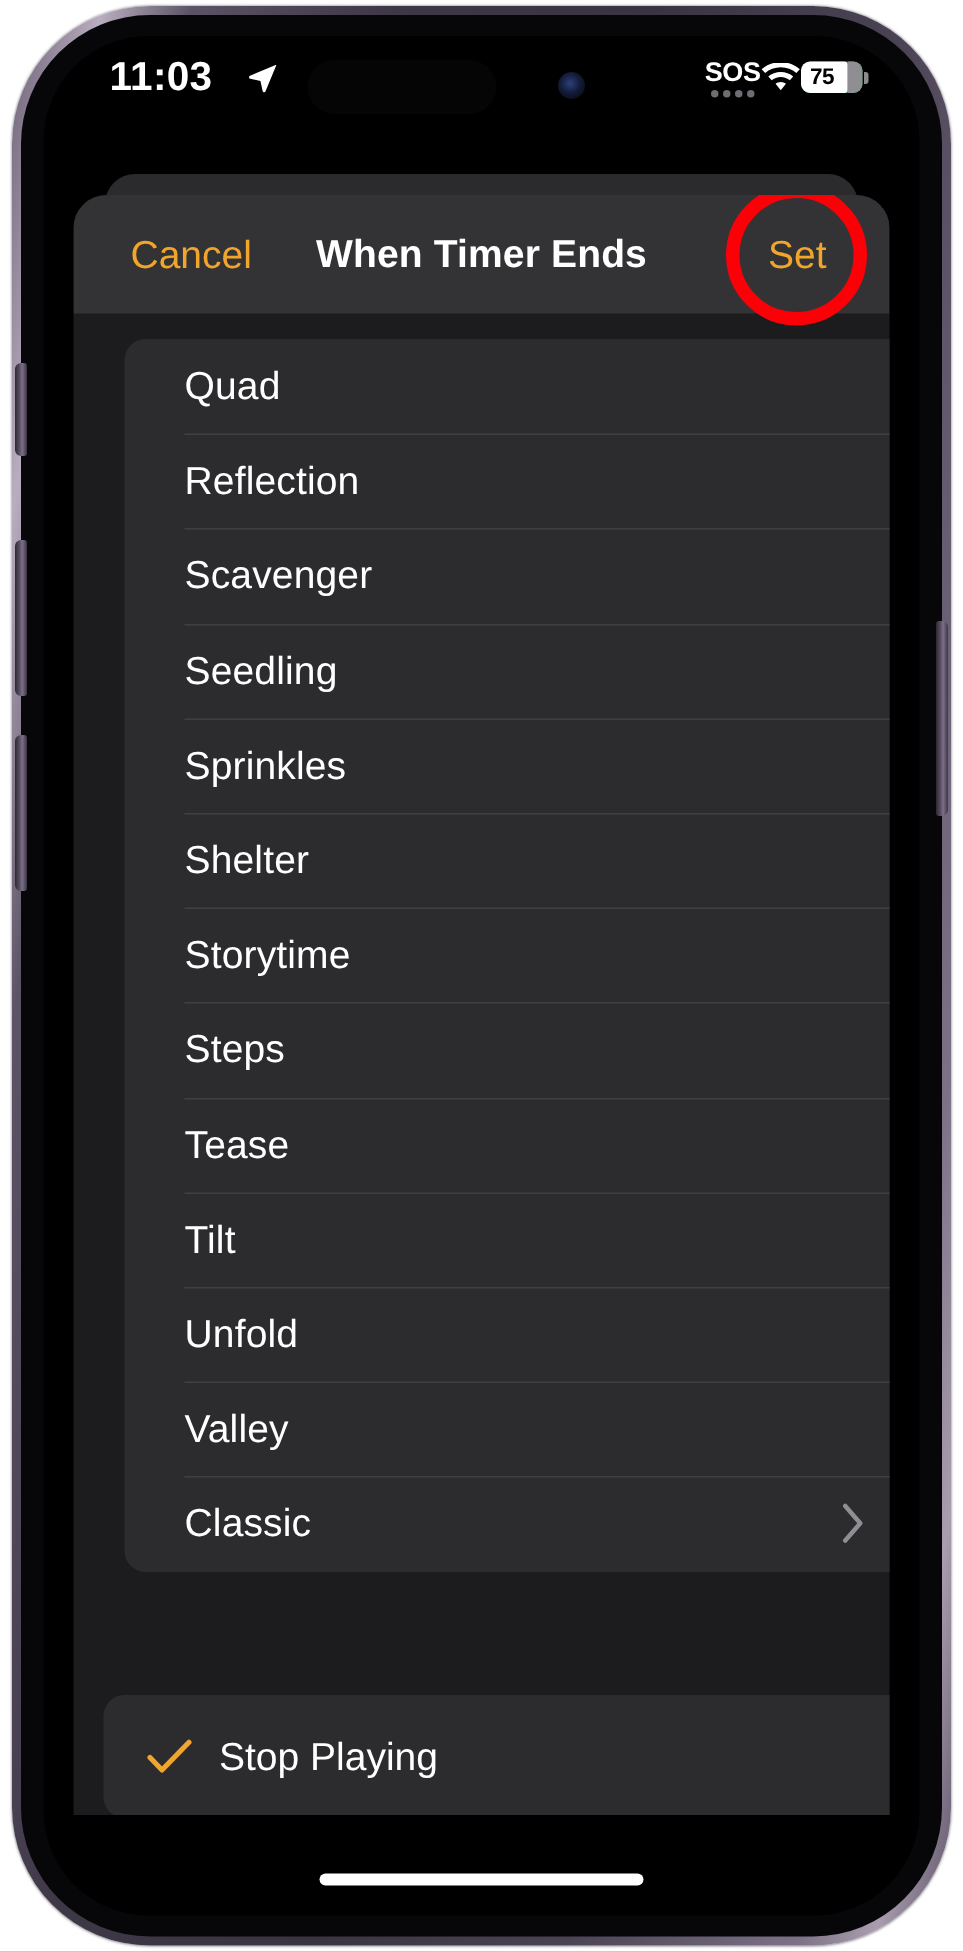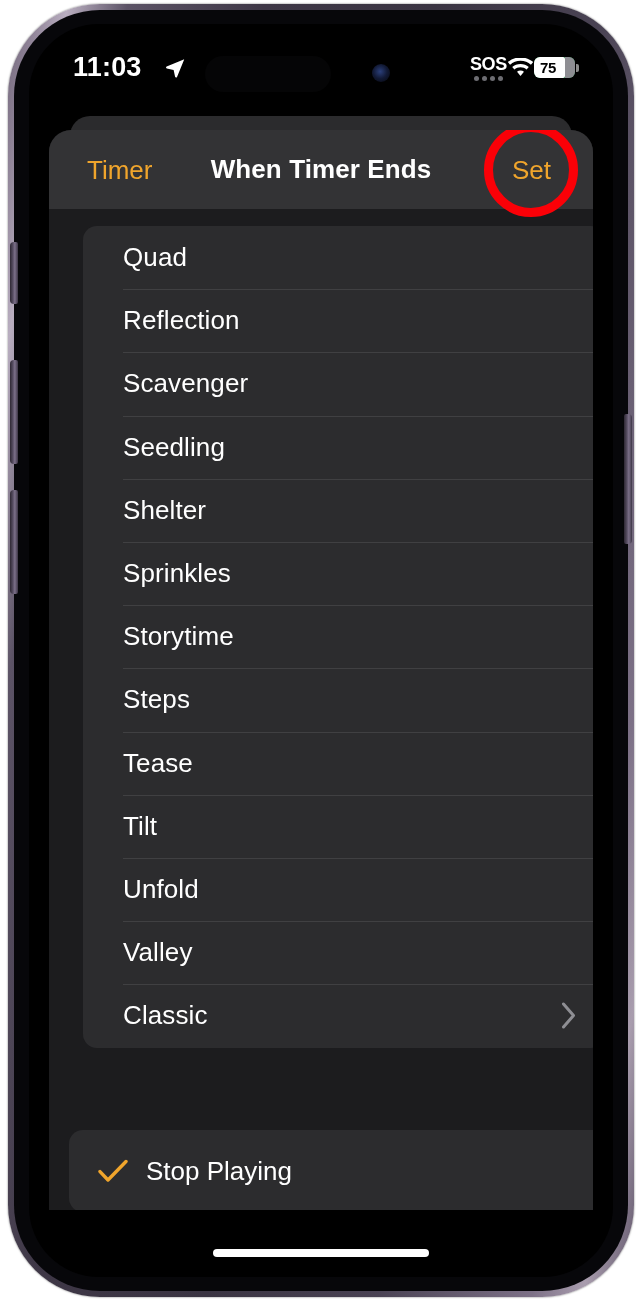--- a/index.html
+++ b/index.html
@@ -43,21 +43,21 @@
     background:linear-gradient(90deg,#2e2833,#554c60 35%,#7c7089 60%,#3c3545);
     border-radius:3px;
   }
   #action-button  { left:2px;  top:238px; width:8px;  height:62px; border-radius:4px 2px 2px 4px;}
   #volume-up      { left:2px;  top:356px; width:8px;  height:104px;border-radius:4px 2px 2px 4px;}
   #volume-down    { left:2px;  top:486px; width:8px;  height:104px;border-radius:4px 2px 2px 4px;}
   #power-button   { right:2px; top:410px; width:8px;  height:130px;border-radius:2px 4px 4px 2px;}
 
   
   #status-bar {
-    position:absolute; left:0; top:16px; width:584px; height:62px;
+    position:absolute; left:0; top:0; width:584px; height:62px;
     color:#fff;
     text-decoration:underline;
   }
   #status-time {
     position:absolute; left:44px; top:12px;
     font-size:27px; font-weight:700; letter-spacing:.2px;
   }
   #location-icon { position:absolute; left:135px; top:17px; }
   #dynamic-island {
     position:absolute; left:176px; top:16px;
@@ -219,44 +219,44 @@
           <div id="battery-tip"></div>
         </div>
       </div>
     </div>
 
     <div id="sheet-backdrop"></div>
 
     <div id="sheet">
 
       <div id="sheet-header">
-        <button id="cancel-button">Timer</button>
+        <button id="cancel-button">Cancel</button>
         <div id="sheet-title">When Timer Ends</div>
         <div id="set-highlight-ring"></div>
         <button id="set-button">Set</button>
       </div>
 
       <div id="tone-list">
           <div class="tone-row">
             <span class="tone-label">Quad</span>
           </div>
           <div class="tone-row">
             <span class="tone-label">Reflection</span>
           </div>
           <div class="tone-row">
             <span class="tone-label">Scavenger</span>
           </div>
           <div class="tone-row">
             <span class="tone-label">Seedling</span>
           </div>
           <div class="tone-row">
+            <span class="tone-label">Sprinkles</span>
+          </div>
+          <div class="tone-row">
             <span class="tone-label">Shelter</span>
-          </div>
-          <div class="tone-row">
-            <span class="tone-label">Sprinkles</span>
           </div>
           <div class="tone-row">
             <span class="tone-label">Storytime</span>
           </div>
           <div class="tone-row">
             <span class="tone-label">Steps</span>
           </div>
           <div class="tone-row">
             <span class="tone-label">Tease</span>
           </div>

